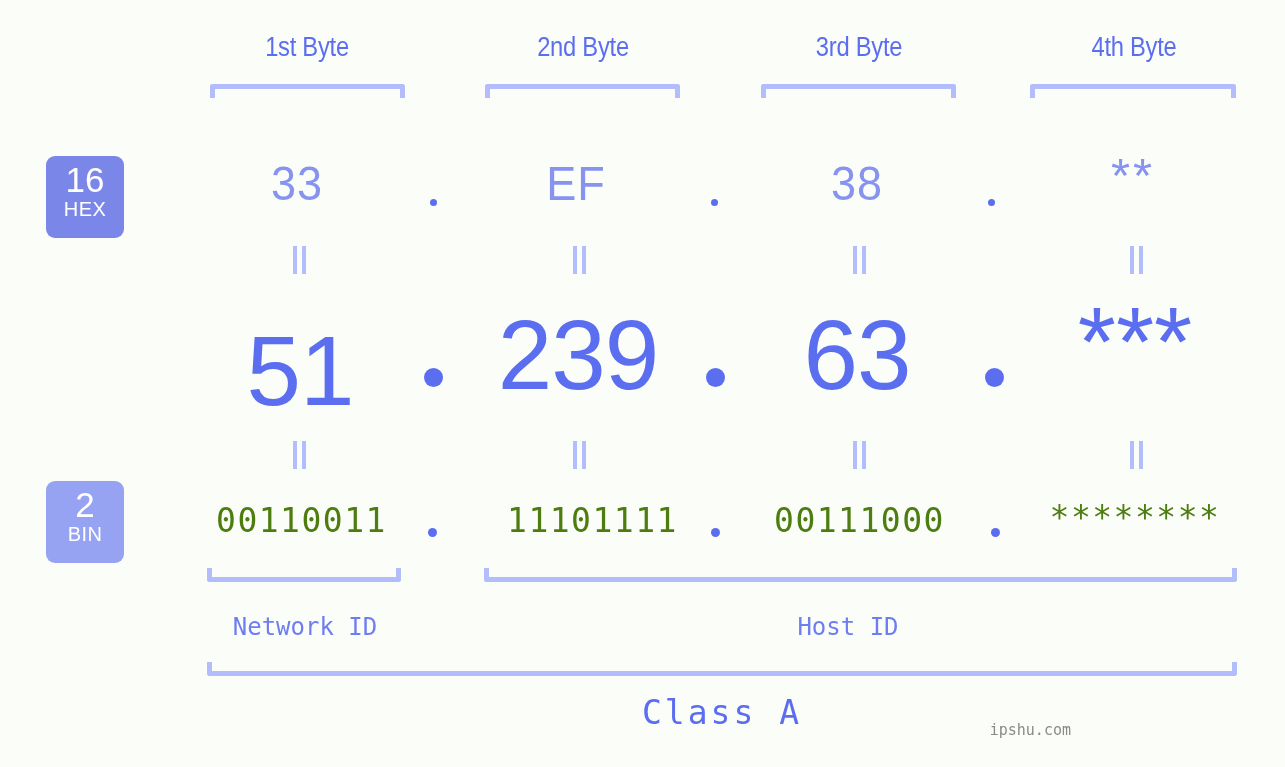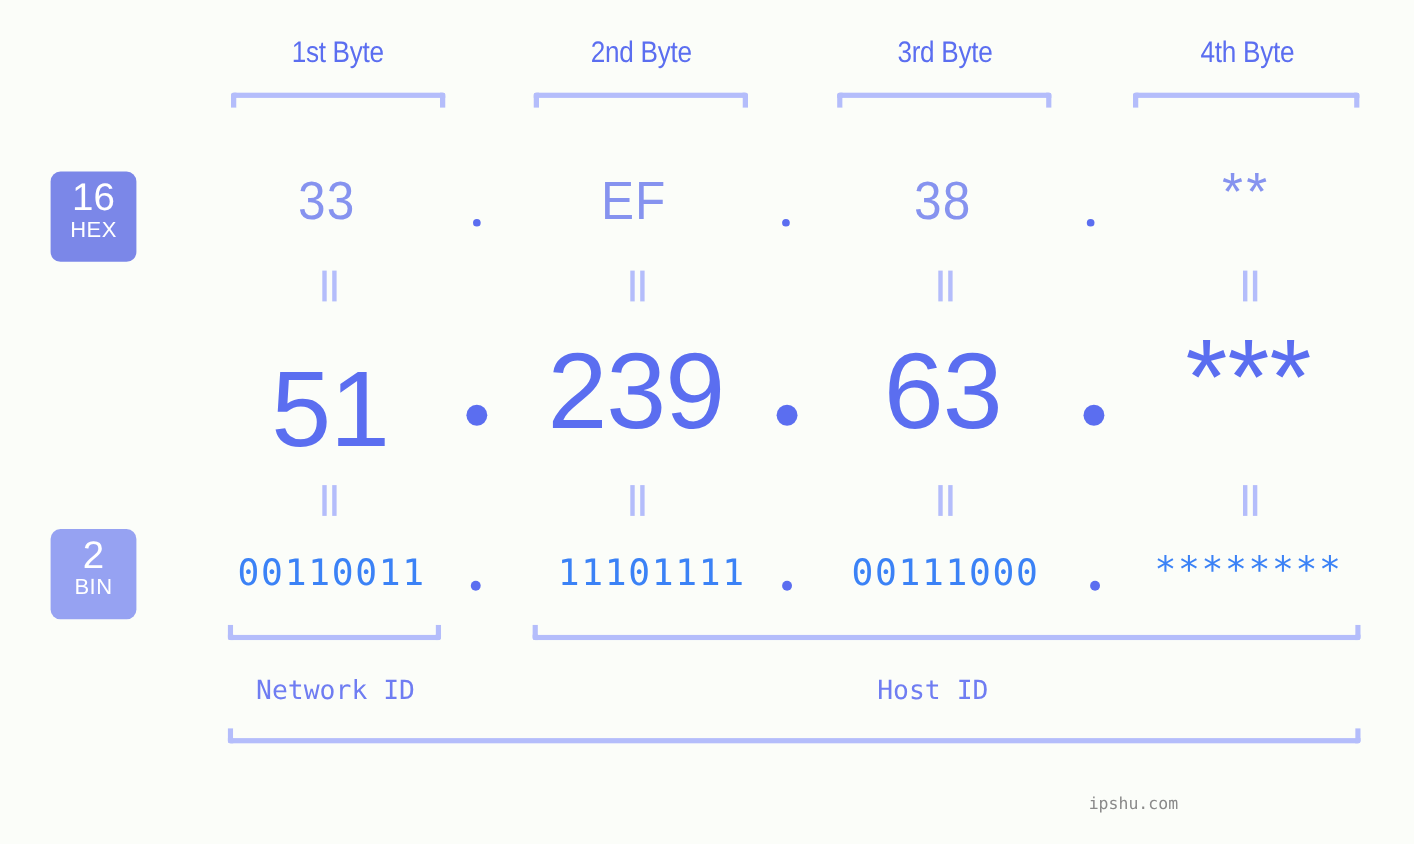--- a/index.html
+++ b/index.html
@@ -118,21 +118,21 @@
     font-size: 98px;
     line-height: 100px;
     color: #5b6ef0;
     letter-spacing: 0px;
   }
 
   .bin-val {
     font-family: "DejaVu Sans Mono", monospace;
     font-size: 33px;
     line-height: 36px;
-    color: #3b82f6;
+    color: #4d7c0f;
     letter-spacing: 1.5px;
   }
 
   
   .dot {
     position: absolute;
     border-radius: 50%;
     background: #5b6ef0;
   }
   .dot-hex { width: 7px; height: 7px; }
@@ -270,16 +270,17 @@
   <div class="dot dot-bin" style="left:991px; top:528px;"></div>
   <div class="val bin-val" style="left:1030px; top:500px; width:210px;">********</div>
 
   <div class="bracket-up" style="left:207px; top:568px; width:194px;"></div>
   <div class="bracket-up" style="left:484px; top:568px; width:753px;"></div>
 
   <div class="id-label" style="left:748px; top:614px; width:200px;">Host ID</div>
   <div class="id-label" style="left:205px; top:614px; width:200px;">Network ID</div>
 
   <div class="bracket-up" style="left:207px; top:662px; width:1030px;"></div>
+  <div class="class-label" style="left:207px; top:695px; width:1030px;">Class A</div>
 
   <div class="watermark">ipshu.com</div>
 
 </div>
 
 </body></html>

